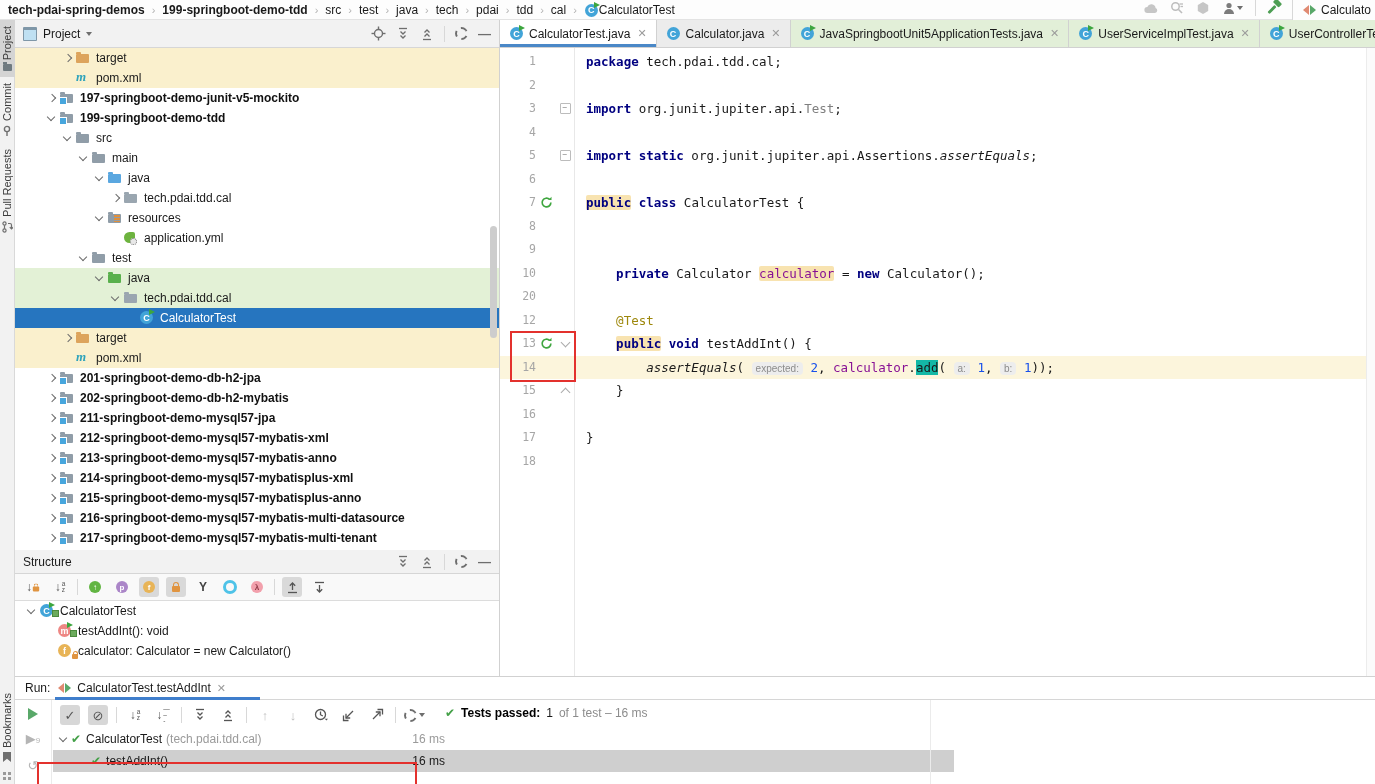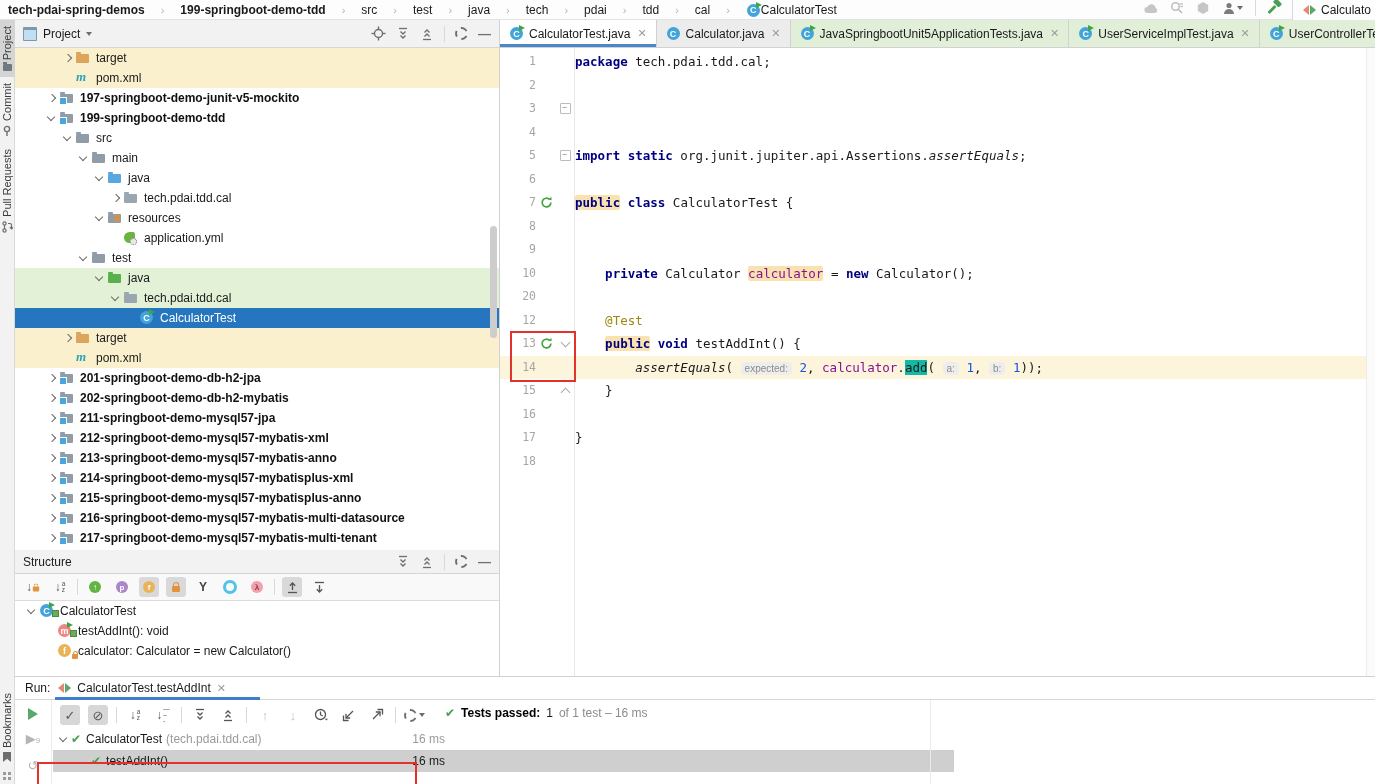--- a/index.html
+++ b/index.html
@@ -1,20 +1,20 @@
 <!DOCTYPE html>
 <html><head>
 <meta charset="utf-8">
 <style>
   html,body{margin:0;padding:0;background:#e8e8e8;font-family:"Liberation Sans",sans-serif;}
   .app{position:relative;width:1375px;height:784px;background:#fff;overflow:hidden;font-size:12px;color:#1a1a1a;}
 
   
   .titlebar{position:absolute;left:0;top:0;width:1375px;height:20px;background:#fdfdfd;border-bottom:1px solid #e3e3e3;display:flex;align-items:center;padding-left:8px;box-sizing:border-box;}
-  .crumbs{display:flex;align-items:center;gap:16px;white-space:nowrap;}
+  .crumbs{display:flex;align-items:center;gap:7px;white-space:nowrap;}
   .crumb{font-size:12px;color:#1a1a1a;}
   .crumb.bold{font-weight:bold;}
   .crumb-sep{color:#b3b3b3;font-size:11px;}
   .tb-right{position:absolute;right:0;top:0;height:20px;display:flex;gap:10px;}
   .tb-ico{width:16px;height:16px;display:flex;align-items:center;justify-content:center;}
   .combo{display:flex;align-items:center;gap:5px;border-left:1px solid #d8d8d8;padding-left:10px;height:20px;width:72px;overflow:hidden;background:#fdfdfd;}
   .vline{width:1px;height:16px;background:#d8d8d8;}
 
   
   .stripe{position:absolute;left:0;top:20px;width:15px;height:764px;background:#f2f2f2;border-right:1px solid #d9d9d9;box-sizing:border-box;display:flex;flex-direction:column;justify-content:space-between;}
@@ -98,21 +98,21 @@
   .tab .x{color:#9b9b9b;font-size:11px;margin-left:2px;}
   .tab .tico{width:15px;height:13px;}
   .code{position:absolute;left:0;top:28px;right:0;bottom:0;background:#fff;font:12.5px/23.5px "DejaVu Sans Mono",monospace;padding-top:2px;}
   .gutter-sep{position:absolute;left:74px;top:28px;bottom:0;width:1px;background:#e8e8e8;}
   .err-stripe{position:absolute;right:0;top:28px;bottom:0;width:8px;background:#fbfbfb;border-left:1px solid #ececec;}
   .code-line{display:flex;height:23.5px;align-items:center;}
   .code-line.caret{background:#fcf5dc;}
   .ln{width:36px;text-align:right;color:#a6a6a6;font-size:11.5px;flex:none;}
   .gi{width:20px;flex:none;display:flex;justify-content:center;align-items:center;}
   .fd{width:18px;flex:none;display:flex;justify-content:center;align-items:center;}
-  .ct{margin:0;padding-left:1px;font:inherit;white-space:pre;}
+  .ct{margin:11px;padding-left:1px;font:inherit;white-space:pre;}
   .tk.kw{color:#000080;font-weight:bold;}
   .tk.pl{color:#1a1a1a;}
   .tk.num{color:#1750eb;}
   .tk.field{color:#871094;}
   .tk.anno{color:#9e880d;}
   .tk.it{font-style:italic;}
   .tk.gray{color:#7f7f7f;}
   .tk.hl{background:#f8e3b0;border-radius:2px;}
   .tk.addhl{background:#14b8a6;}
   .tk.hint{font:10px "Liberation Sans",sans-serif;background:#ededed;color:#8c8c8c;border-radius:4px;padding:1px 4px;}
@@ -628,20 +628,21 @@
           <span class="gi"></span>
           <span class="fd"></span>
           <pre class="ct"></pre>
         </div>
         <div class="code-line">
           <span class="ln">3</span>
           <span class="gi"></span>
           <span class="fd">
             <span class="fold-box">−</span>
           </span>
+          <pre class="ct"><span class="tk kw">import</span><span class="tk pl"> org.junit.jupiter.api.</span><span class="tk gray">Test</span><span class="tk pl">;</span></pre>
         </div>
         <div class="code-line">
           <span class="ln">4</span>
           <span class="gi"></span>
           <span class="fd"></span>
           <pre class="ct"></pre>
         </div>
         <div class="code-line">
           <span class="ln">5</span>
           <span class="gi"></span>

